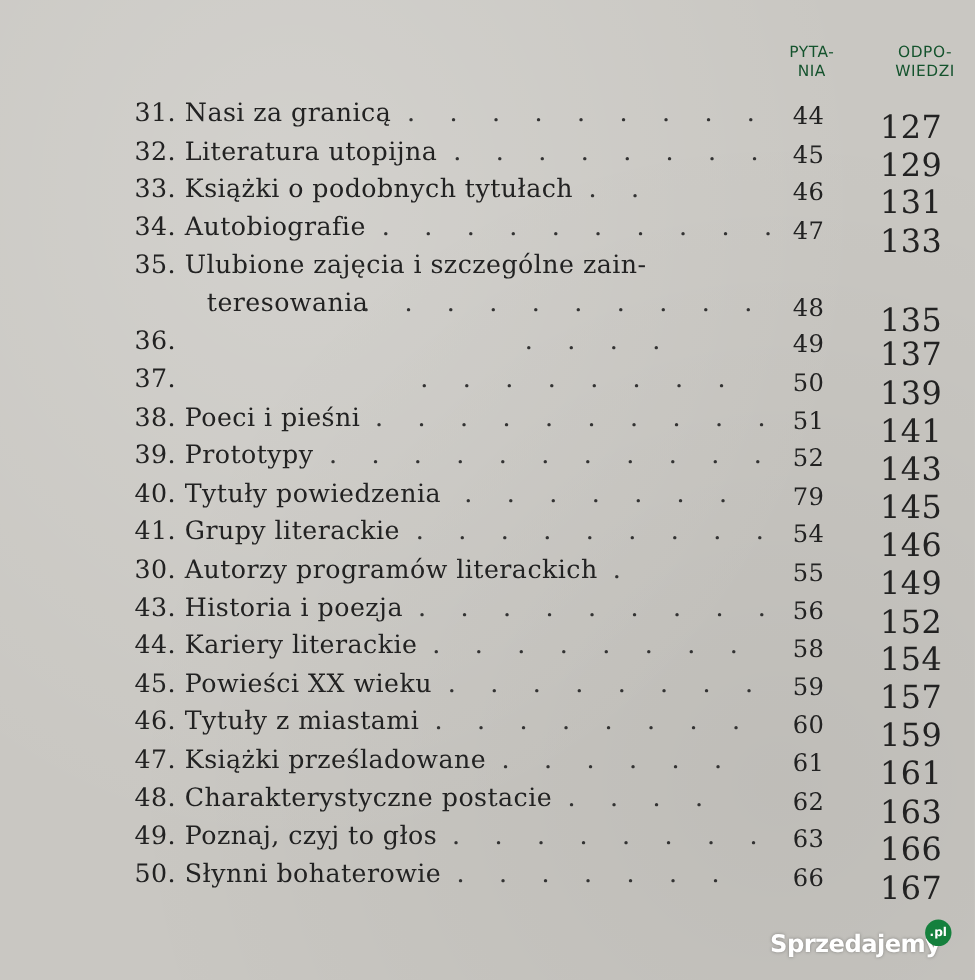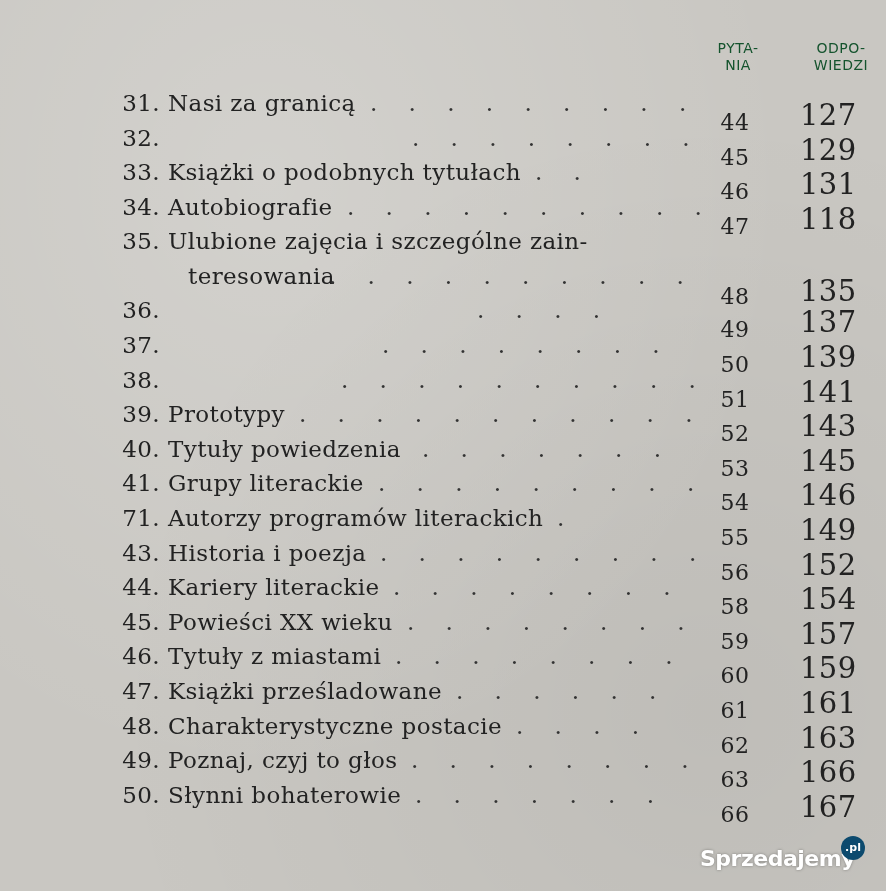--- a/index.html
+++ b/index.html
@@ -24,33 +24,33 @@
   .row { position: relative; height: 34.6px; font-size: 23px; letter-spacing: 0.4px; }
   .row.tall { height: 69px; }
   .row .num { position: absolute; left: 0; top: 2px; width: 50px; text-align: right; }
   .row .title { position: absolute; left: 58px; top: 2px; white-space: nowrap; }
   .row .title2 { position: absolute; left: 58px; top: 37px; white-space: nowrap; margin-left: 20px; }
   .row .dots {
     position: absolute; top: 2px; right: 222px; white-space: nowrap; overflow: hidden;
     letter-spacing: 12px; color: #333;
   }
   .row.tall .dots { top: 37px; }
-  .row .q { position: absolute; left: 607px; top: 6px; width: 36px; text-align: center; font-size: 22px; margin-top: 16px; }
+  .row .q { position: absolute; left: 607px; top: 6px; width: 36px; text-align: center; font-size: 22px; }
   .row .a { position: absolute; left: 690px; top: 10px; width: 50px; text-align: center; font-size: 29px; }
   .row.tall .q { top: 42px; }
   .row.tall .a { top: 48px; }
   .watermark {
     position: absolute; left: 700px; top: 846px;
     font-family: "DejaVu Sans", "Liberation Sans", sans-serif;
     font-weight: bold; font-size: 22px; color: #ffffff;
     text-shadow: 0 0 3px rgba(0,0,0,0.35); letter-spacing: -0.5px;
   }
   .watermark .badge {
     position: absolute; left: 141px; top: -10px;
-    background: #0c4a6e; color: #fff; border-radius: 50%;
+    background: #15803d; color: #fff; border-radius: 50%;
     width: 24px; height: 24px; font-size: 11px; line-height: 24px; text-align: center;
     text-shadow: none; letter-spacing: 0;
   }
 </style>
 </head>
 <body>
 
 <div class="header">
   <div class="col c1">
     <div>PYTA-</div>
@@ -65,37 +65,38 @@
 <div class="toc" id="toc">
     <div class="row">
       <span class="num">31.</span>
       <span class="title">Nasi za granicą</span>
       <span class="dots" style="left: 260px; width: 330px;">. . . . . . . . .</span>
       <span class="q">44</span>
       <span class="a">127</span>
     </div>
     <div class="row">
       <span class="num">32.</span>
+      <span class="title">Literatura utopijna</span>
       <span class="dots" style="left: 302px; width: 288px;">. . . . . . . .</span>
       <span class="q">45</span>
       <span class="a">129</span>
     </div>
     <div class="row">
       <span class="num">33.</span>
       <span class="title">Książki o podobnych tytułach</span>
       <span class="dots" style="left: 425px; width: 165px;">. .</span>
       <span class="q">46</span>
       <span class="a">131</span>
     </div>
     <div class="row">
       <span class="num">34.</span>
       <span class="title">Autobiografie</span>
       <span class="dots" style="left: 237px; width: 353px;">. . . . . . . . . .</span>
       <span class="q">47</span>
-      <span class="a">118</span>
+      <span class="a">133</span>
     </div>
     <div class="row tall">
       <span class="num">35.</span>
       <span class="title">Ulubione zajęcia i szczególne zain-</span>
       <span class="title2">teresowania</span>
       <span class="dots" style="left: 219px; width: 371px;">. . . . . . . . . .</span>
       <span class="q">48</span>
       <span class="a">135</span>
     </div>
     <div class="row">
@@ -105,47 +106,48 @@
       <span class="a">137</span>
     </div>
     <div class="row">
       <span class="num">37.</span>
       <span class="dots" style="left: 272px; width: 318px;">. . . . . . . .</span>
       <span class="q">50</span>
       <span class="a">139</span>
     </div>
     <div class="row">
       <span class="num">38.</span>
+      <span class="title">Poeci i pieśni</span>
       <span class="dots" style="left: 231px; width: 359px;">. . . . . . . . . . .</span>
       <span class="q">51</span>
       <span class="a">141</span>
     </div>
     <div class="row">
       <span class="num">39.</span>
       <span class="title">Prototypy</span>
       <span class="dots" style="left: 189px; width: 401px;">. . . . . . . . . . . .</span>
       <span class="q">52</span>
       <span class="a">143</span>
     </div>
     <div class="row">
       <span class="num">40.</span>
       <span class="title">Tytuły powiedzenia</span>
       <span class="dots" style="left: 312px; width: 278px;">. . . . . . .</span>
-      <span class="q">53</span>
+      <span class="q">79</span>
       <span class="a">145</span>
     </div>
     <div class="row">
       <span class="num">41.</span>
       <span class="title">Grupy literackie</span>
       <span class="dots" style="left: 268px; width: 322px;">. . . . . . . . .</span>
       <span class="q">54</span>
       <span class="a">146</span>
     </div>
     <div class="row">
-      <span class="num">71.</span>
+      <span class="num">30.</span>
       <span class="title">Autorzy programów literackich</span>
       <span class="dots" style="left: 447px; width: 143px;">.</span>
       <span class="q">55</span>
       <span class="a">149</span>
     </div>
     <div class="row">
       <span class="num">43.</span>
       <span class="title">Historia i poezja</span>
       <span class="dots" style="left: 270px; width: 320px;">. . . . . . . . .</span>
       <span class="q">56</span>

